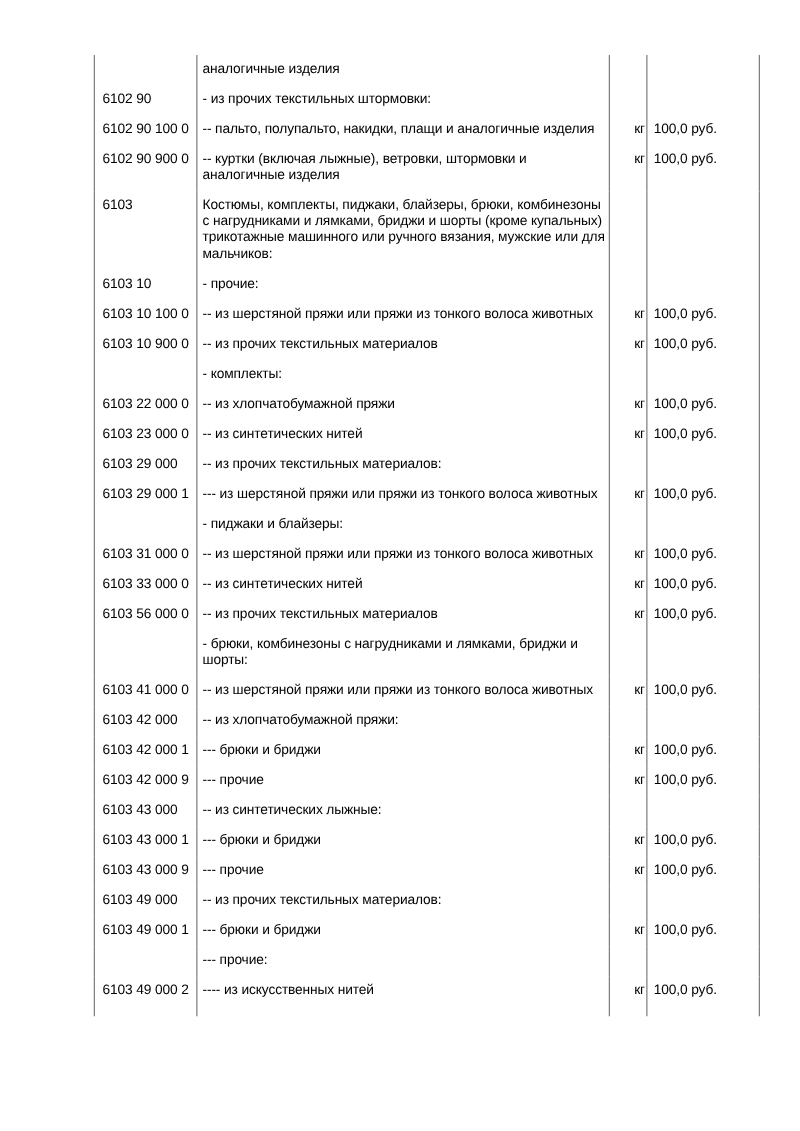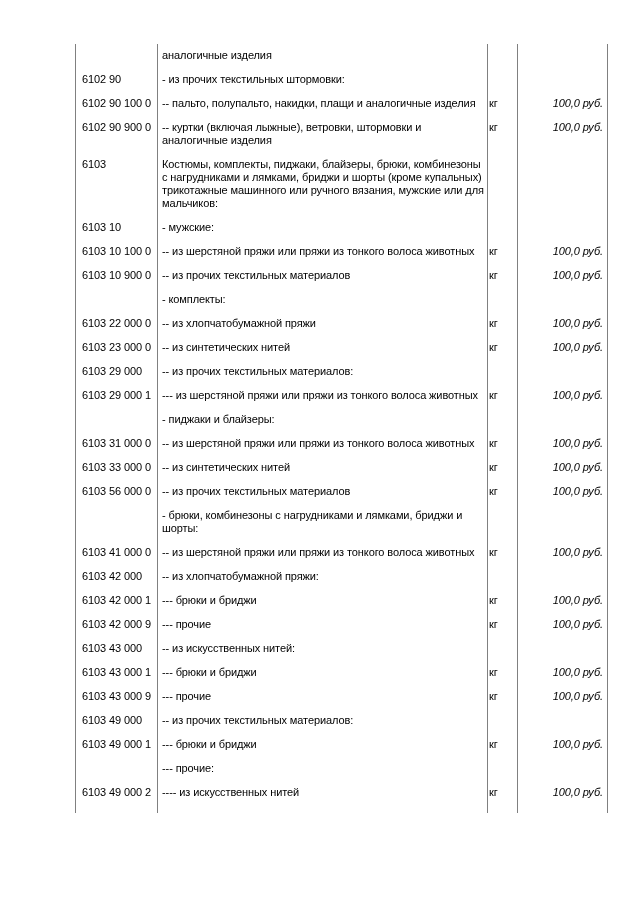--- a/index.html
+++ b/index.html
@@ -27,22 +27,22 @@
     vertical-align: top;
     font-size: 11px;
     line-height: 13px;
     letter-spacing: -0.1px;
     padding: 5px 4px 6px 5px;
     border-left: 1px solid var(--border-color, #808080);
     color: var(--text-color, #000000);
   }
   td.code  { width: 82px;  padding-left: 6px; white-space: nowrap; }
   td.desc  { width: 330px; padding-left: 4px; padding-right: 2px; margin-top: 12px; }
-  td.unit  { width: 30px;  text-align: left; padding-left: 1px; padding-right: 1px; }
-  td.rate  { width: 90px;  text-align: right; border-right: 1px solid var(--border-color, #808080); font-style: italic; }
+  td.unit  { width: 30px;  text-align: right; padding-left: 1px; padding-right: 1px; }
+  td.rate  { width: 90px;  text-align: left; border-right: 1px solid var(--border-color, #808080); }
   .tariff-table tr:last-child td { padding-bottom: 14px; }
 </style>
 </head>
 <body style="background: rgb(255, 255, 255);">
 
 <div class="page">
   <table class="tariff-table">
     <tbody>
         <tr>
     <td class="code"></td>
@@ -69,21 +69,21 @@
     <td class="rate">100,0 руб.</td>
   </tr>
         <tr>
     <td class="code">6103</td>
     <td class="desc">Костюмы, комплекты, пиджаки, блайзеры, брюки, комбинезоны с нагрудниками и лямками, бриджи и шорты (кроме купальных) трикотажные машинного или ручного вязания, мужские или для мальчиков:</td>
     <td class="unit"></td>
     <td class="rate"></td>
   </tr>
         <tr>
     <td class="code">6103 10</td>
-    <td class="desc">- мужские:</td>
+    <td class="desc">- прочие:</td>
     <td class="unit"></td>
     <td class="rate"></td>
   </tr>
         <tr>
     <td class="code">6103 10 100 0</td>
     <td class="desc">-- из шерстяной пряжи или пряжи из тонкого волоса животных</td>
     <td class="unit">кг</td>
     <td class="rate">100,0 руб.</td>
   </tr>
         <tr>
@@ -171,21 +171,21 @@
     <td class="rate">100,0 руб.</td>
   </tr>
         <tr>
     <td class="code">6103 42 000 9</td>
     <td class="desc">--- прочие</td>
     <td class="unit">кг</td>
     <td class="rate">100,0 руб.</td>
   </tr>
         <tr>
     <td class="code">6103 43 000</td>
-    <td class="desc">-- из искусственных нитей:</td>
+    <td class="desc">-- из синтетических лыжные:</td>
     <td class="unit"></td>
     <td class="rate"></td>
   </tr>
         <tr>
     <td class="code">6103 43 000 1</td>
     <td class="desc">--- брюки и бриджи</td>
     <td class="unit">кг</td>
     <td class="rate">100,0 руб.</td>
   </tr>
         <tr>

